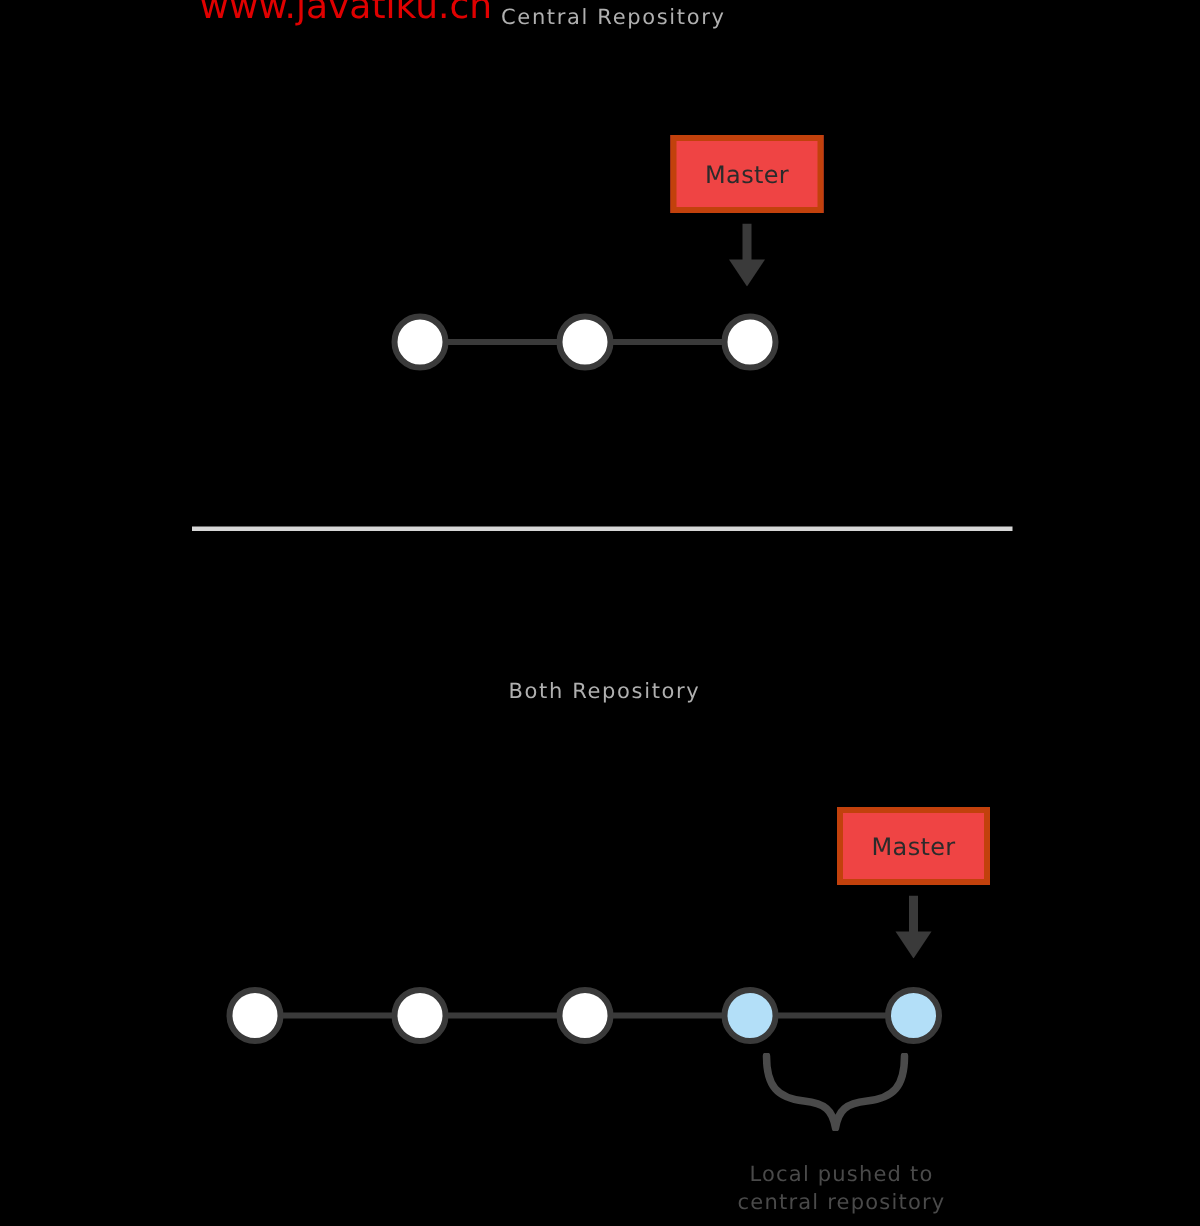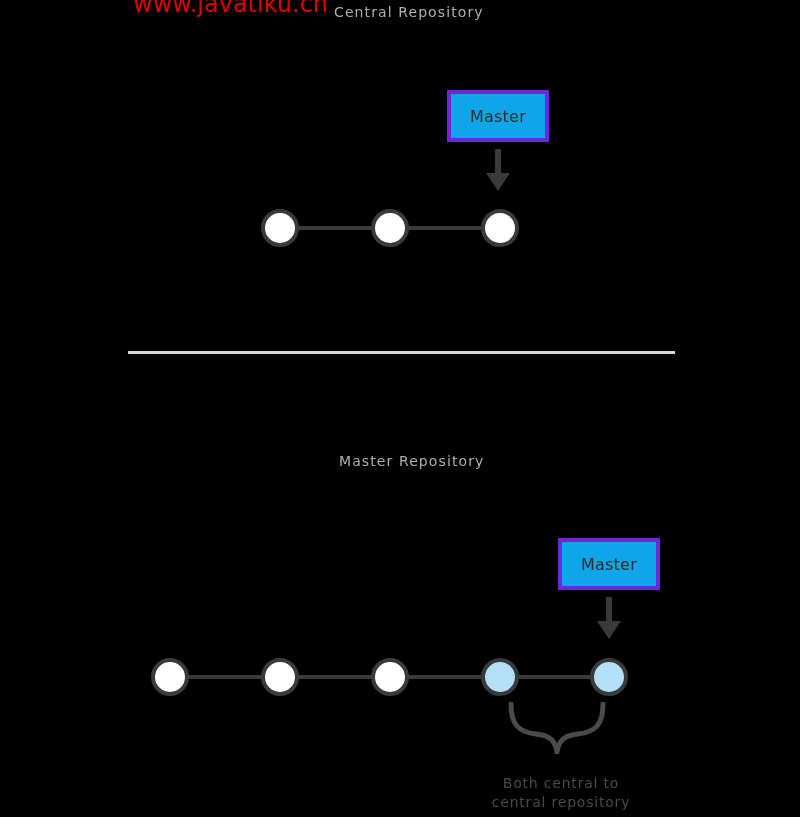--- a/index.html
+++ b/index.html
@@ -50,22 +50,22 @@
     width: 547px;
     height: 3px;
     background: #d6d6d6;
   }
 
   
   .branch-box {
     position: absolute;
     width: 102px;
     height: 52px;
-    background: #0ea5e9;
-    border: 4px solid #6d28d9;
+    background: #ef4444;
+    border: 4px solid #c2410c;
     display: flex;
     align-items: center;
     justify-content: center;
   }
   .branch-box .branch-label {
     font-size: 16px;
     color: #2b2b2b;
     font-family: "DejaVu Sans", sans-serif;
     letter-spacing: 0.2px;
   }
@@ -138,21 +138,21 @@
     <polygon points="13,42 1,24 25,24" fill="#3a3a3a"></polygon>
   </svg>
 
   <div class="commit-line" style="left:280px; top:226px; width:220px;"></div>
   <div class="commit-node" style="left:261px; top:209px;"></div>
   <div class="commit-node" style="left:371px; top:209px;"></div>
   <div class="commit-node" style="left:481px; top:209px;"></div>
 
   <div class="divider"></div>
 
-  <div class="section-title" id="title-local">Master Repository</div>
+  <div class="section-title" id="title-local">Both Repository</div>
 
   <div class="branch-box" id="branch-box-local">
     <span class="branch-label">Master</span>
   </div>
 
   <svg class="arrow-down" id="arrow-local" viewBox="0 0 26 42">
     <rect x="10" y="0" width="6" height="26" fill="#3a3a3a"></rect>
     <polygon points="13,42 1,24 25,24" fill="#3a3a3a"></polygon>
   </svg>
 
@@ -162,17 +162,17 @@
   <div class="commit-node" style="left:371px; top:658px;"></div>
   <div class="commit-node pushed" style="left:481px; top:658px;"></div>
   <div class="commit-node pushed" style="left:590px; top:658px;"></div>
 
   <svg id="brace-pushed" viewBox="0 0 98 52">
     <path d="M3,2 C3,22 10,30 28,32 C42,33.5 47,38 49,50
              C51,38 56,33.5 70,32 C88,30 95,22 95,2" fill="none" stroke="#4a4a4a" stroke-width="5" stroke-linecap="round" stroke-linejoin="round"></path>
   </svg>
 
   <div class="caption">
-    <span class="cap-line">Both central to</span>
+    <span class="cap-line">Local pushed to</span>
     <span class="cap-line">central repository</span>
   </div>
 
 </div>
 
 </body></html>

